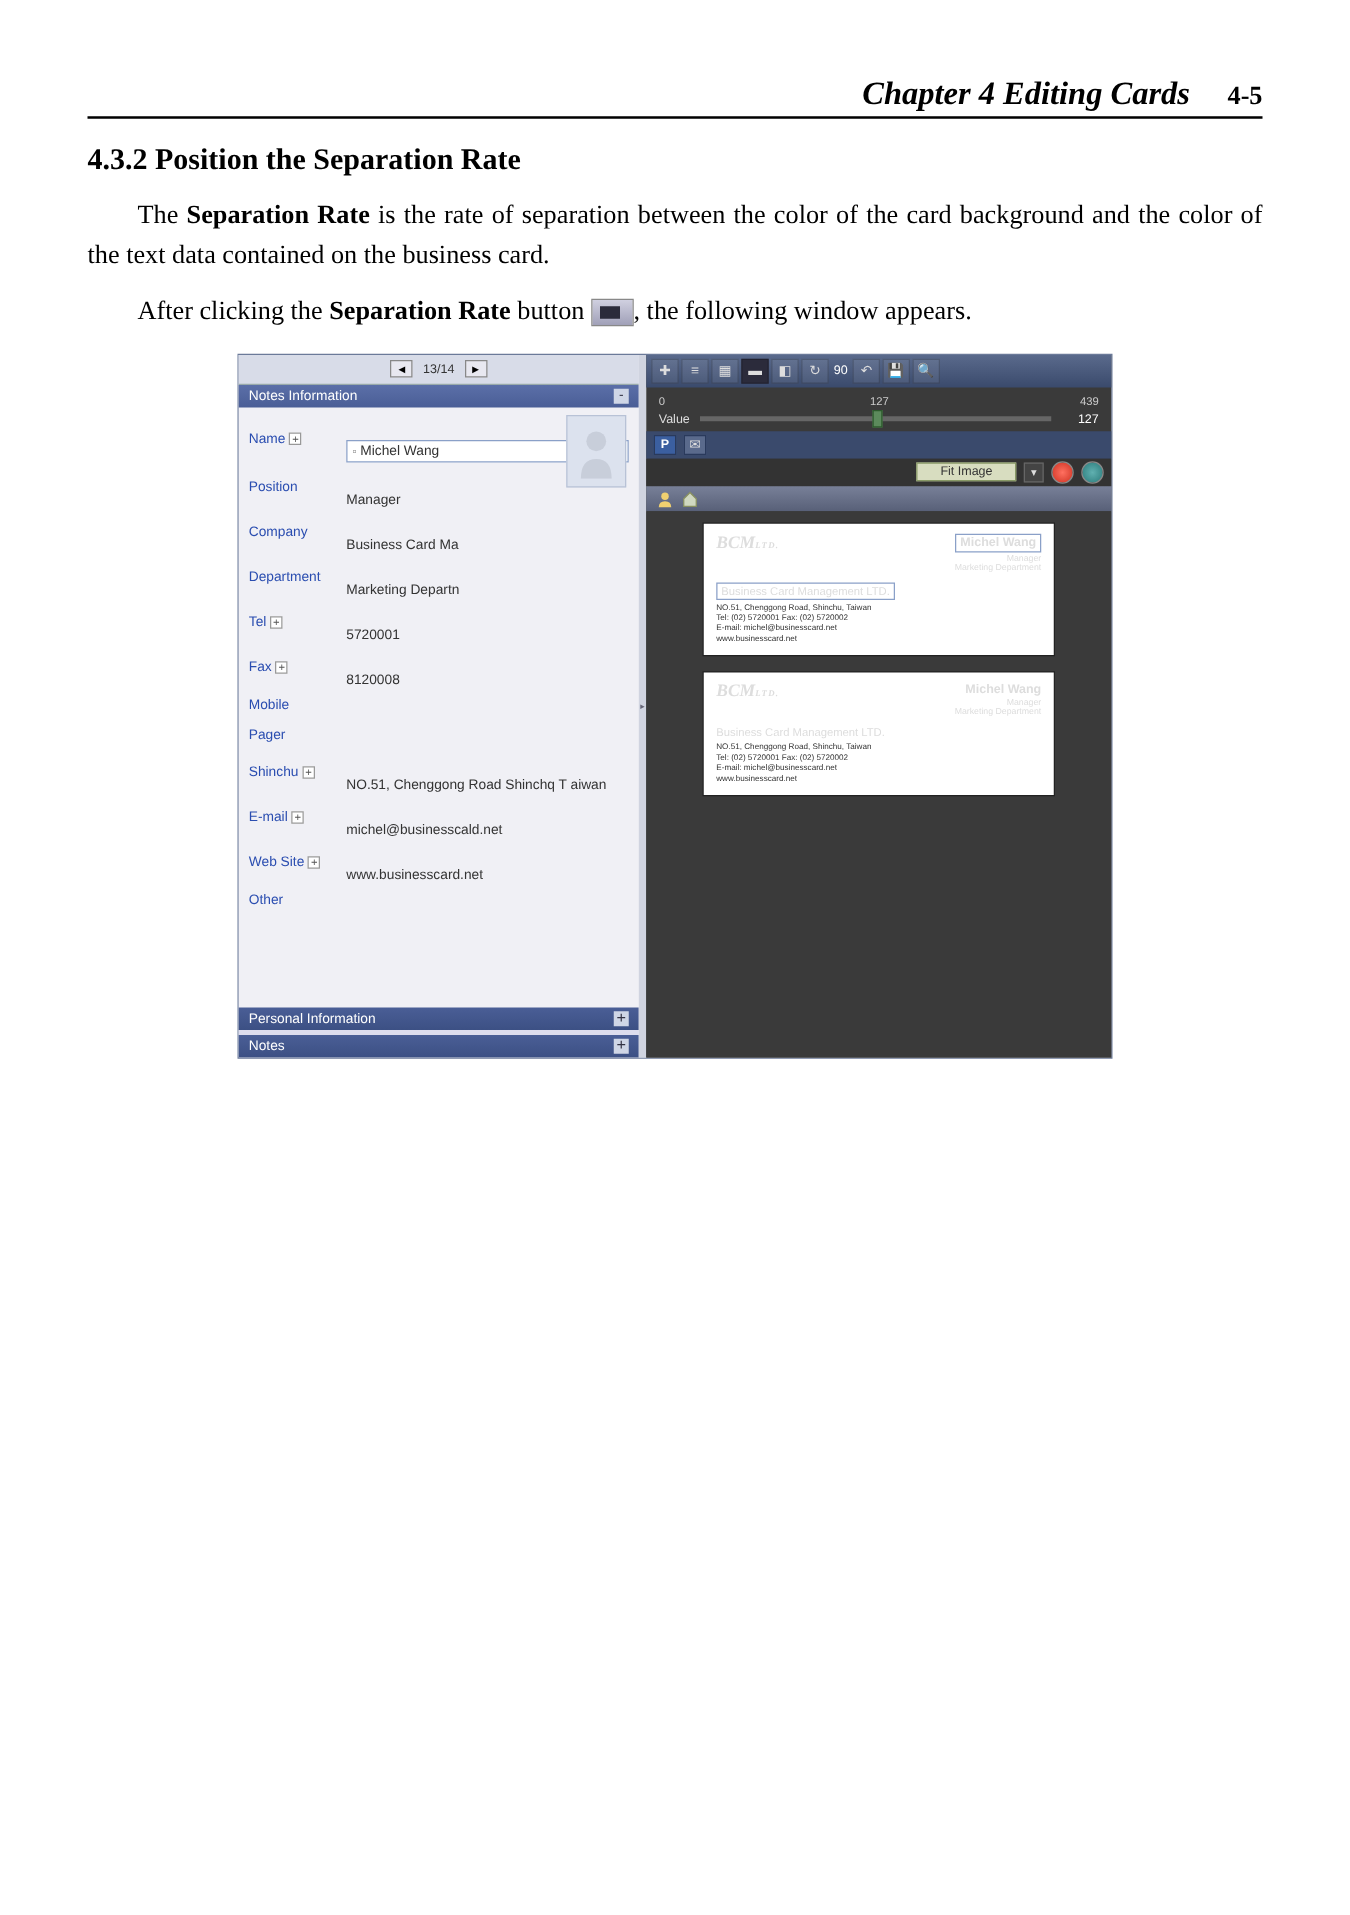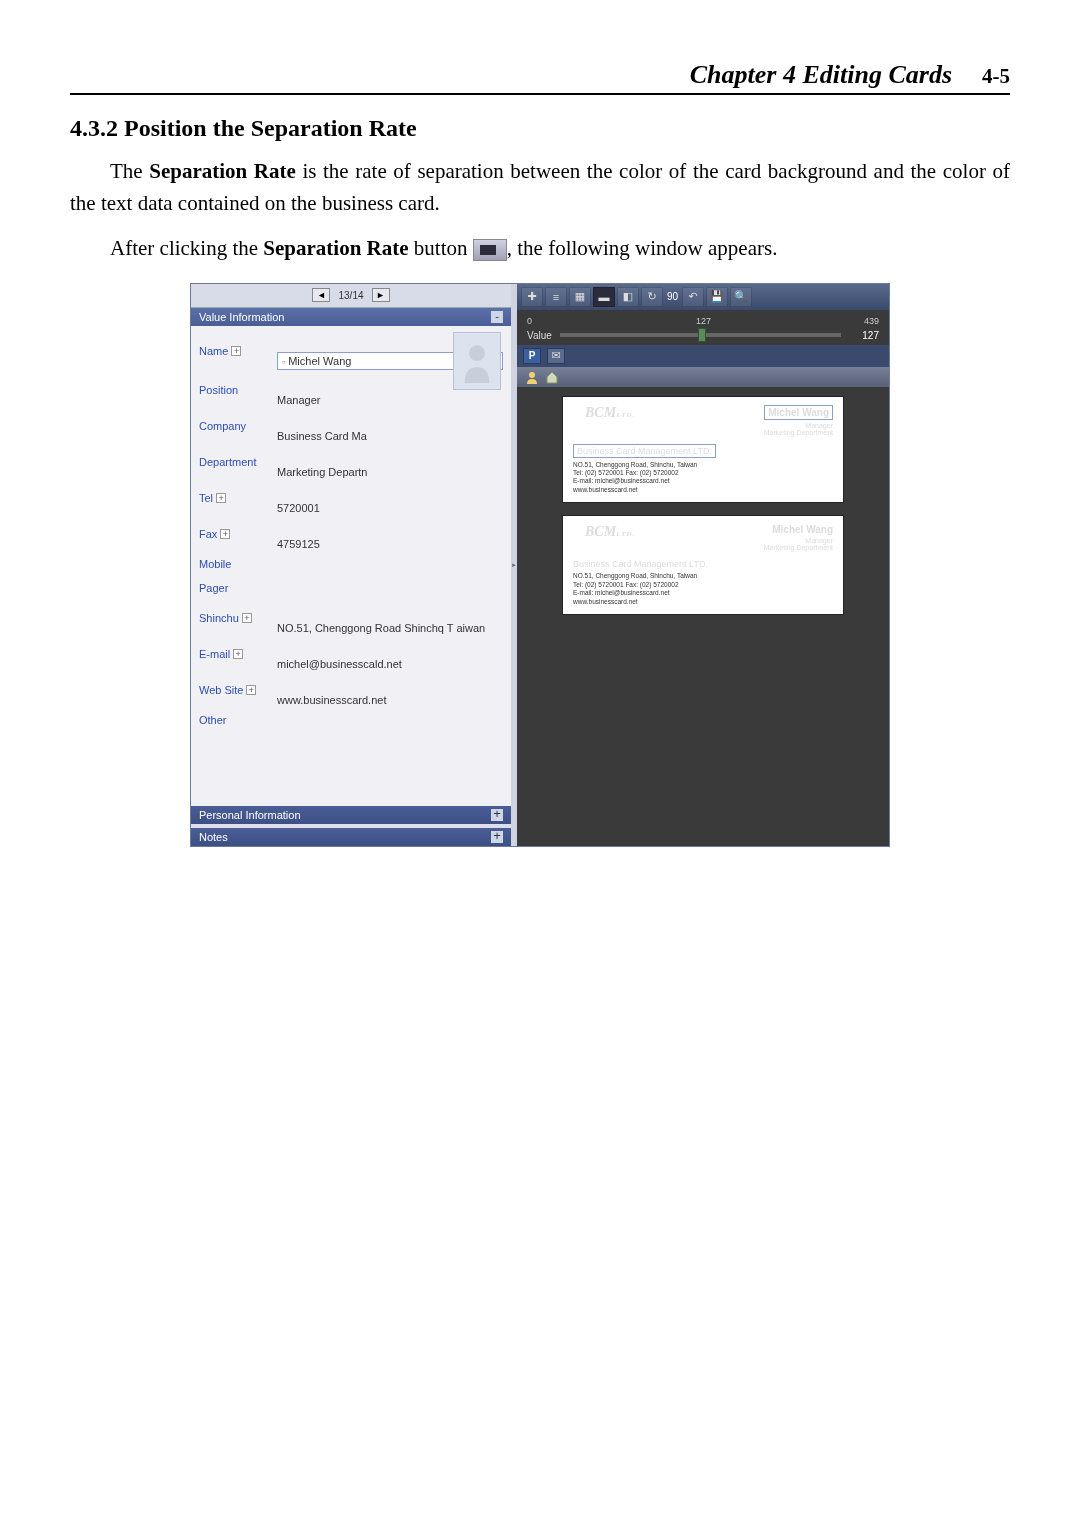--- a/index.html
+++ b/index.html
@@ -71,21 +71,21 @@
     .round-btn { width: 18px; height: 18px; border-radius: 50%; border: 1px solid #888; cursor: pointer; }
     .rb-red { background: radial-gradient(#ff7060,#cc3020); }
     .rb-teal { background: radial-gradient(#60b0b0,#2a7a7a); }
     
     .scroll-strip { height: 20px; background: linear-gradient(#788098,#586078); display:flex; align-items:center; padding:0 8px; gap:6px;}
     .ss-ico { width:14px; height:14px; }
     
     .preview-area { flex: 1; background: #3a3a3a; padding: 10px 8px; overflow: hidden; }
     .card-preview { width: 280px; background: #fff; margin: 0 auto 14px; padding: 8px 10px; box-shadow: 0 0 0 1px #222; }
     .cp-top { display: flex; justify-content: space-between; align-items: flex-start; }
-    .cp-logo { font-style: italic; font-weight: bold; font-size: 14px; font-family: serif; margin-left: 12px; }
+    .cp-logo { font-style: italic; font-weight: bold; font-size: 14px; font-family: serif; }
     .cp-logo-sub { font-size: 7px; letter-spacing: 1px; }
     .cp-name { text-align: right; border: 1px solid #8aa0c8; padding: 1px 3px; font-size: 10px; font-weight: bold; }
     .cp-title { font-size: 7px; text-align: right; margin-top: 2px; }
     .cp-dept { font-size: 7px; text-align: right; }
     .cp-company { font-size: 9px; margin-top: 8px; border: 1px solid #8aa0c8; display: inline-block; padding: 1px 3px; }
     .cp-details { font-size: 6.5px; color: #333; margin-top: 3px; line-height: 1.3; }
     
     .divider-handle { width: 6px; background: #d0d4e0; cursor: col-resize; display:flex; align-items:center; justify-content:center;}
     .divider-handle::after { content:'▸'; font-size:7px; color:#667;}
     
@@ -113,21 +113,21 @@
 <div class="app-window">
 
   <div class="left-panel">
     <div class="nav-bar">
       <span class="nav-btn">◄</span>
       <span class="nav-count">13/14</span>
       <span class="nav-btn">►</span>
     </div>
 
     <div class="section-header">
-      <span>Value Information</span>
+      <span>Notes Information</span>
       <span class="sh-minus">-</span>
     </div>
 
     <div class="fields">
       <div class="avatar">
         <svg viewBox="0 0 40 50">
             <circle cx="20" cy="16" r="9" fill="#c8ceda"></circle>
             <path d="M6 50 Q6 32 20 32 Q34 32 34 50 Z" fill="#c8ceda"></path>
           </svg>
       </div>
@@ -156,21 +156,21 @@
             <span>Tel</span> 
             <span class="plus">+</span>
           </span>
         <span class="field-value">5720001</span>
       </div>
       <div class="field-row">
         <span class="field-label">
             <span>Fax</span> 
             <span class="plus">+</span>
           </span>
-        <span class="field-value">4759125</span>
+        <span class="field-value">8120008</span>
       </div>
       <div class="field-row">
         <span class="field-label">Mobile</span>
         <span class="field-value"></span>
       </div>
       <div class="field-row">
         <span class="field-label">Pager</span>
         <span class="field-value"></span>
       </div>
       <div class="field-row">
@@ -242,20 +242,26 @@
         </div>
         <span class="slider-val">127</span>
       </div>
     </div>
 
     <div class="preview-bar">
       <span class="pv-ico blue">P</span>
       <span class="pv-ico">✉</span>
     </div>
 
+    <div class="fit-bar">
+      <span class="fit-btn">Fit Image</span>
+      <span class="arrow-btn">▾</span>
+      <span class="round-btn rb-red"></span>
+      <span class="round-btn rb-teal"></span>
+    </div>
 
     <div class="scroll-strip">
       <svg class="ss-ico" viewBox="0 0 14 14">
           <circle cx="7" cy="5" r="3" fill="#f0d070"></circle>
           <path d="M2 14 Q2 9 7 9 Q12 9 12 14 Z" fill="#f0d070"></path>
         </svg>
       <svg class="ss-ico" viewBox="0 0 14 14">
           <path d="M2 7 L7 2 L12 7 L12 13 L2 13 Z" fill="#d0d8c0" stroke="#889060"></path>
         </svg>
     </div>

